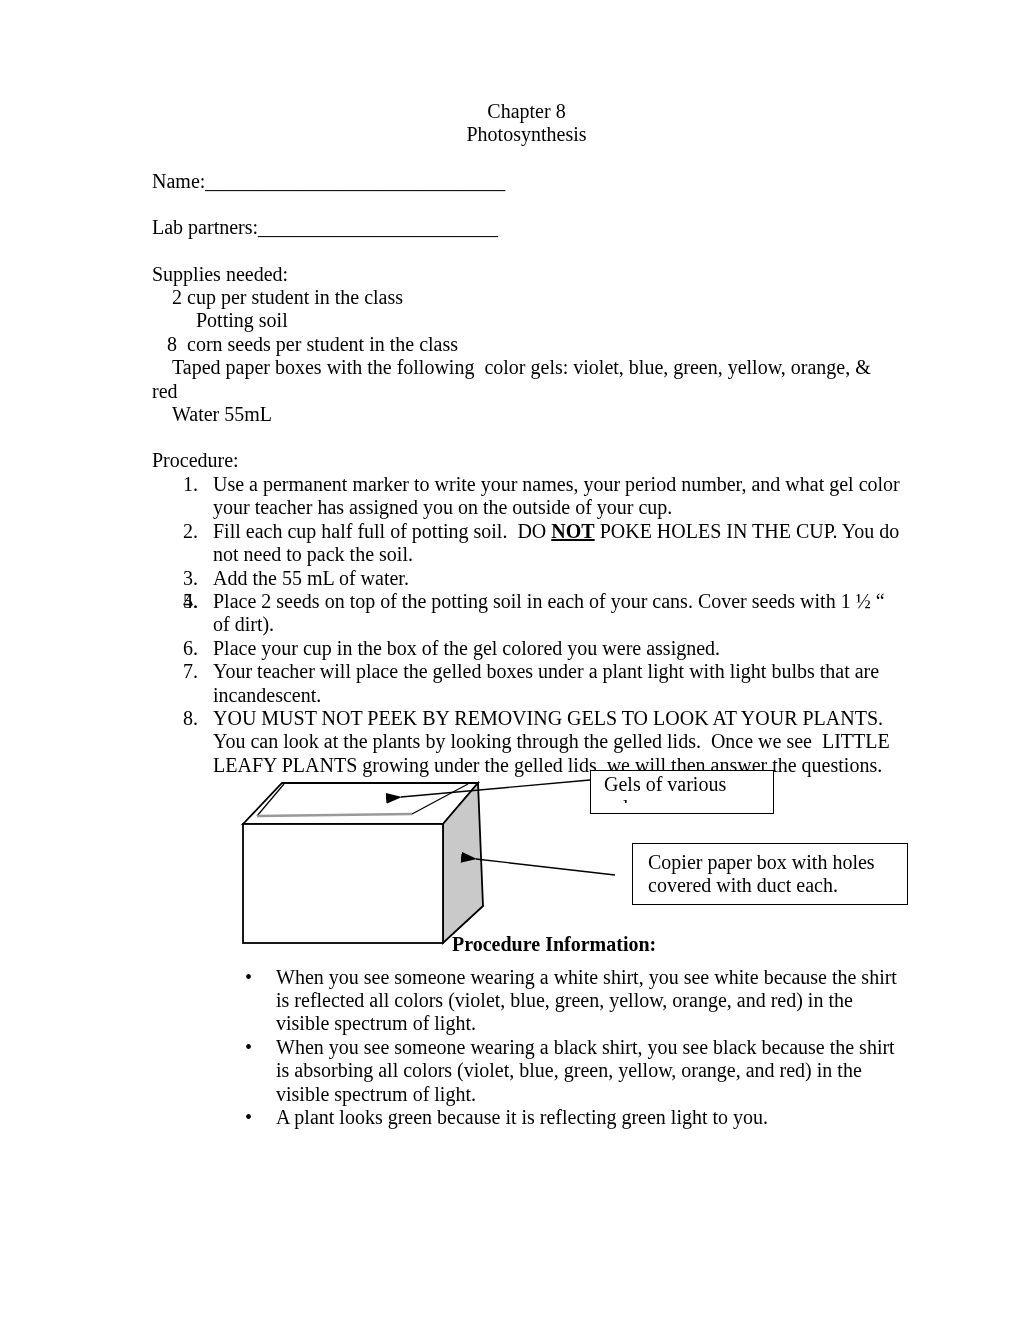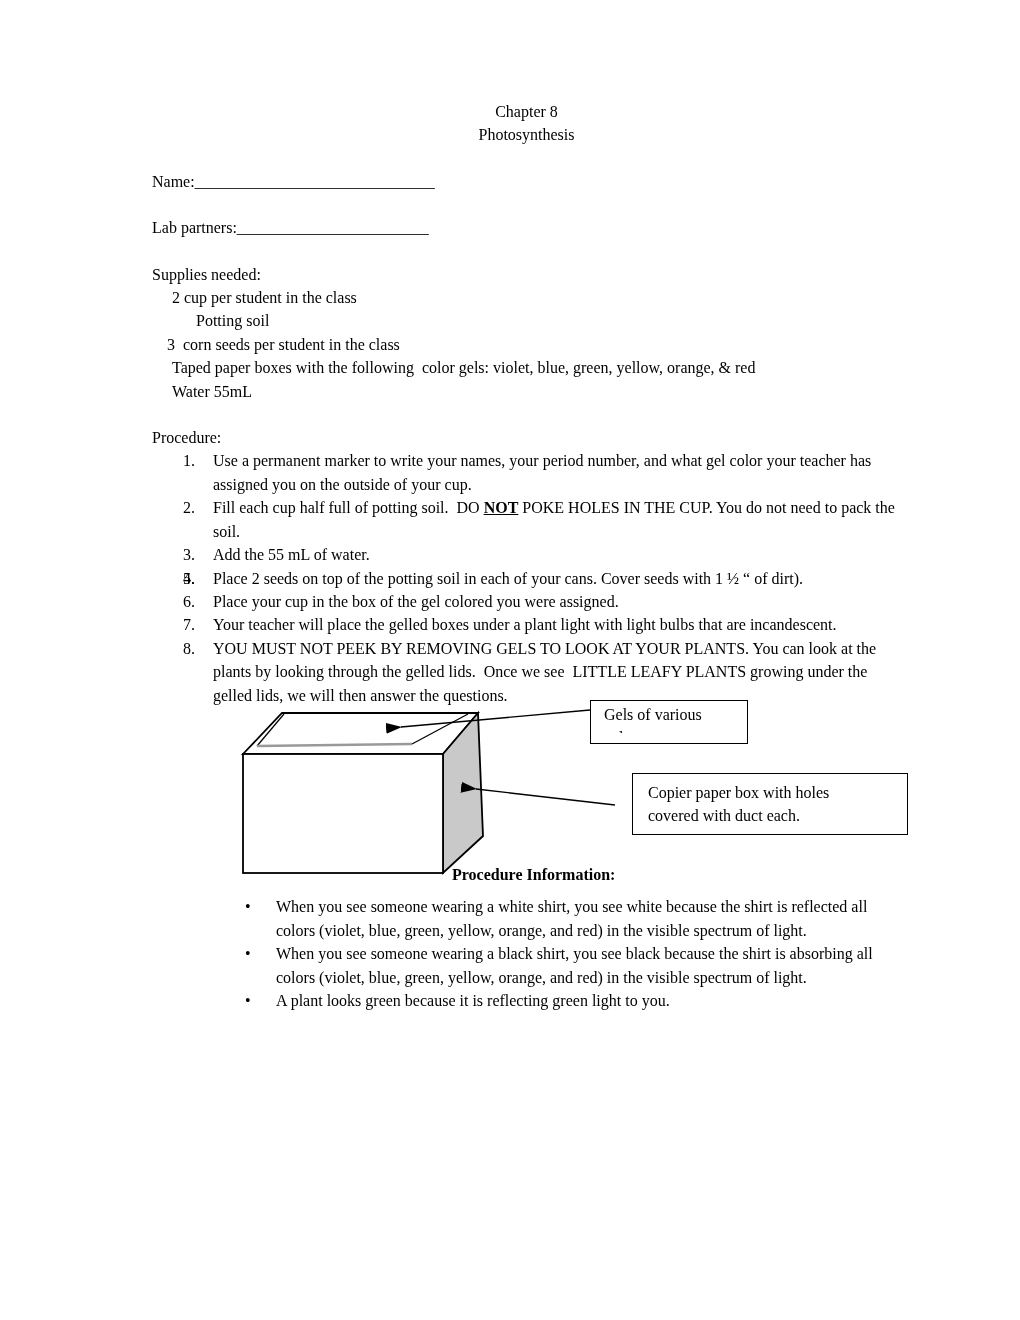--- a/index.html
+++ b/index.html
@@ -2,21 +2,21 @@
 <html><head>
 <meta charset="utf-8">
 <style>
   html,body { margin:0; padding:0; background:#ffffff; }
   .page {
     position:relative;
     width:1020px; height:1320px;
     background:#ffffff;
     color:#000000;
     font-family:"Liberation Serif", serif;
-    font-size:16px;
+    font-size:20px;
     line-height:23.4px;
     overflow:hidden;
   }
   .content { padding:100px 119px 0 152px; }
   .blank { height:23px; }
   .title-block { text-align:center; }
   .line { margin:0; white-space:pre-wrap; }
   .supply-i20 { text-indent:20px; }
   .supply-i44 { text-indent:44px; }
   .supply-i15 { text-indent:15px; }
@@ -26,21 +26,21 @@
   .diagram { position:relative; height:156px; }
   .diagram svg { position:absolute; left:0; top:0; overflow:visible; }
   .callout {
     position:absolute;
     border:1.5px solid #000;
     background:#fff;
     overflow:hidden;
     box-sizing:border-box;
     line-height:23px;
   }
-  .callout-gels { left:438px; top:-7px; width:158px; height:44px; padding:2px 19px 0 13px; }
+  .callout-gels { left:438px; top:-7px; width:184px; height:44px; padding:2px 19px 0 13px; }
   .callout-gels .clip { height:7px; overflow:hidden; }
   .callout-copier { left:480px; top:66px; width:276px; height:62px; padding:7px 4px 0 15px; white-space:nowrap; }
   .bg-heading { font-weight:bold; margin-left:300px; }
   .bullets { margin-top:9px; }
   .bullet-item { position:relative; padding-left:124px; margin:0; white-space:pre-wrap; }
   .bullet-item .marker { position:absolute; left:93px; top:0; }
 </style>
 </head>
 <body>
 
@@ -59,21 +59,21 @@
     <div class="blank"></div>
 
     <p class="line"><span>Lab partners:</span><span>________________________</span></p>
 
     <div class="blank"></div>
 
     <div>
       <p class="line">Supplies needed:</p>
       <p class="line supply-i20">2 cup per student in the class</p>
       <p class="line supply-i44">Potting soil</p>
-      <p class="line supply-i15">3  corn seeds per student in the class</p>
+      <p class="line supply-i15">8  corn seeds per student in the class</p>
       <p class="line supply-i20">Taped paper boxes with the following  color gels: violet, blue, green, yellow, orange, &amp; red</p>
       <p class="line supply-i20">Water 55mL</p>
     </div>
 
     <div class="blank"></div>
 
     <div>
       <p class="line">Procedure:</p>
 
       <p class="step"><span class="num">1.</span><span>Use a permanent marker to write your names, your period number, and what gel color your teacher has assigned you on the outside of your cup.</span></p>

